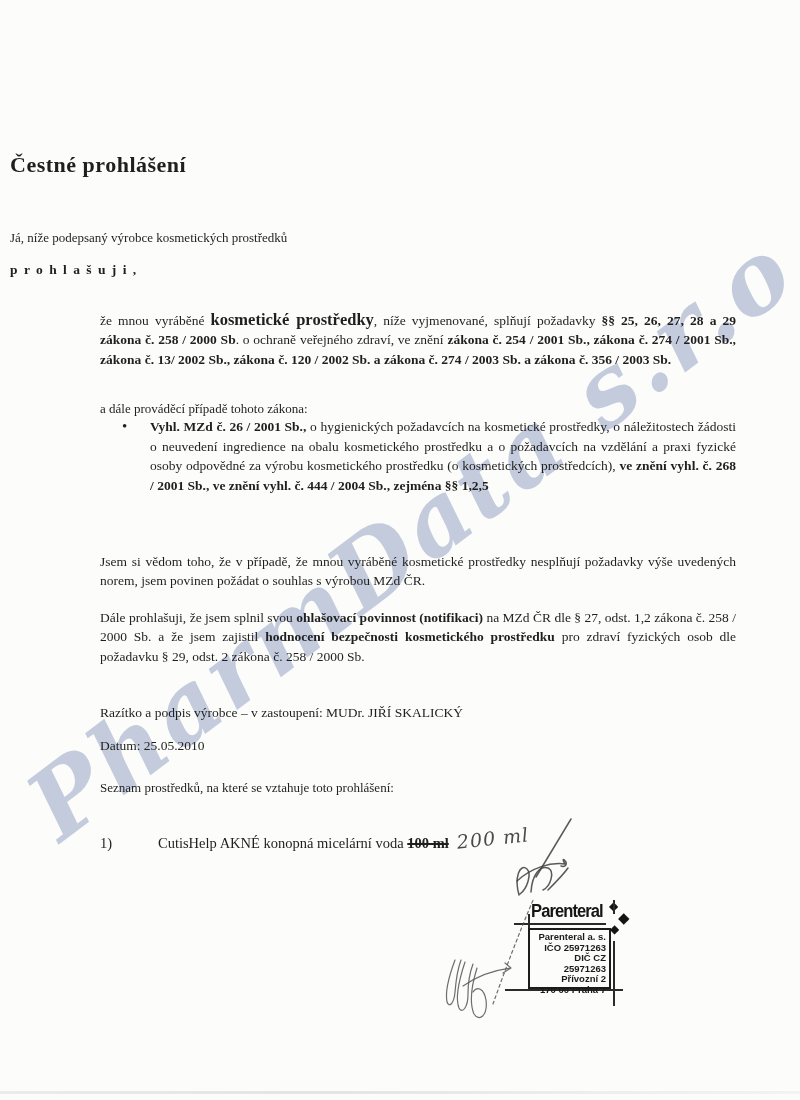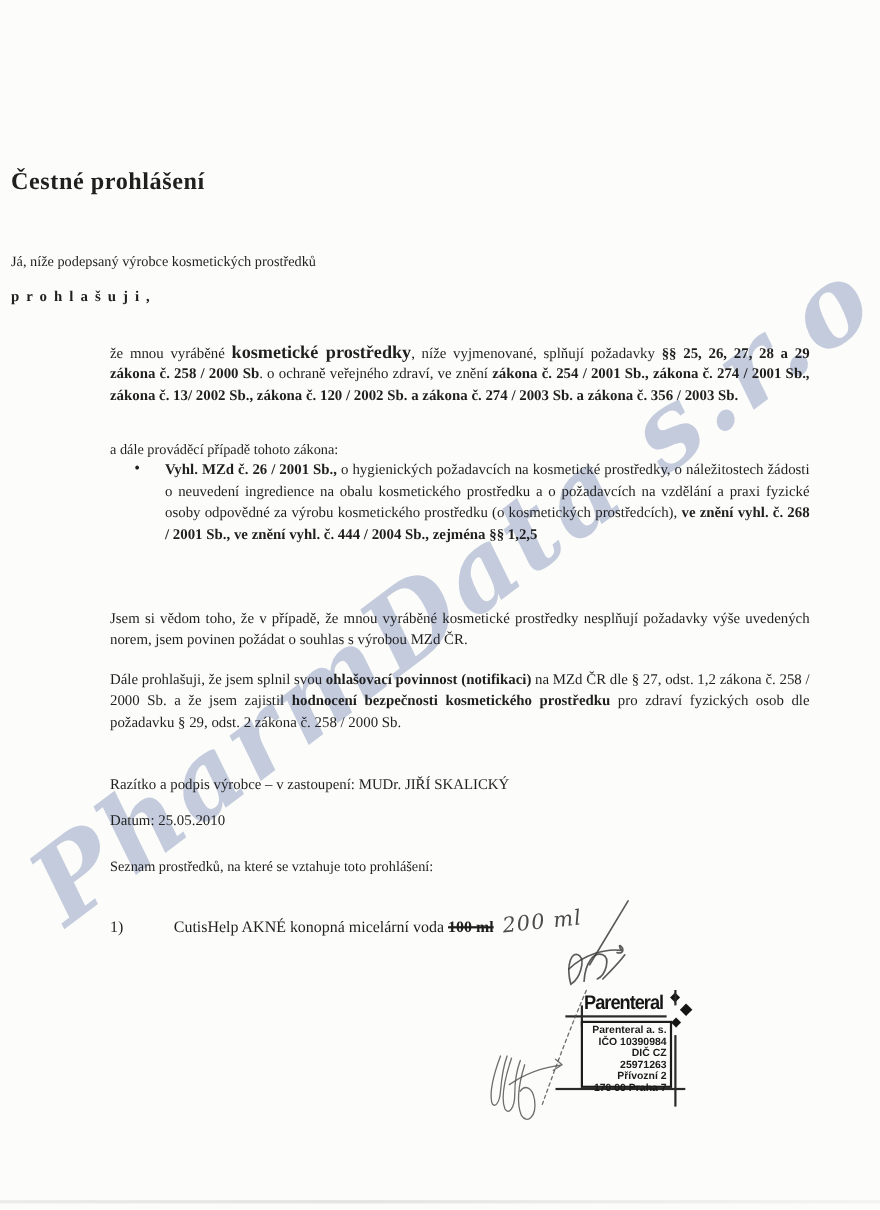--- a/index.html
+++ b/index.html
@@ -173,21 +173,21 @@
       <span class="d3">◆</span>
     </div>
     <div class="sline line-top"></div>
     <div class="sline tick-left"></div>
     <div class="sline vline-up"></div>
     <div class="sline vline-right"></div>
     <div class="sline line-bottom"></div>
 
     <div class="stamp-box">
       <div class="sl">Parenteral  a. s.</div>
-      <div class="sr">IČO 10390984</div>
+      <div class="sr">IČO 25971263</div>
       <div class="sr">DIČ CZ 25971263</div>
       <div class="sr">Přívozní 2</div>
       <div class="sr">170 00 Praha 7</div>
     </div>
 
     <div class="scan-noise"></div>
 
   </div>
 </div>
 

